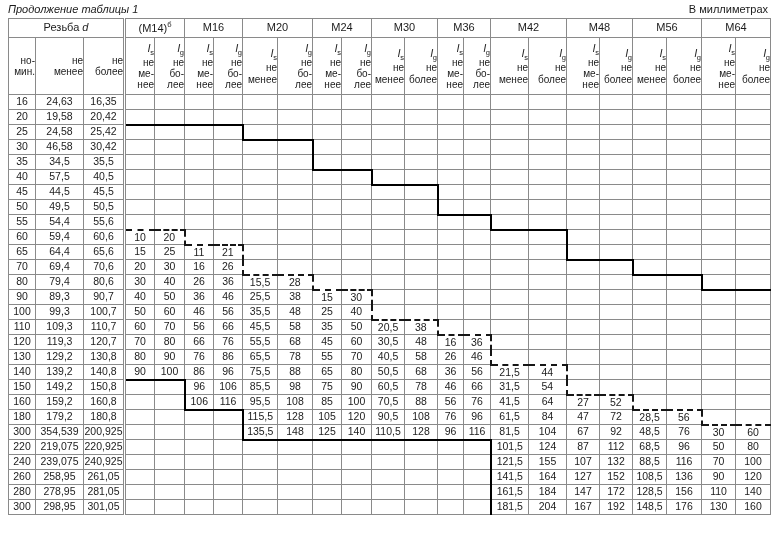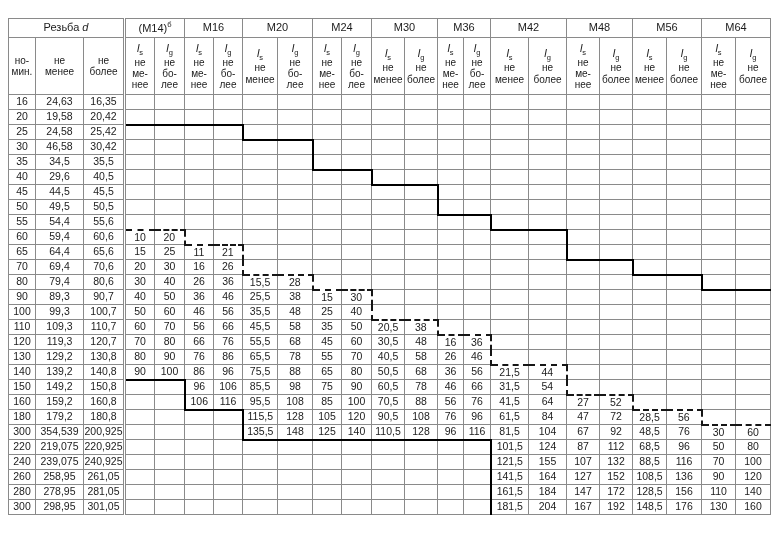--- a/index.html
+++ b/index.html
@@ -9,41 +9,45 @@
              justify-content:space-between;font-size:11px;color:#1b1b1b;}
   .toplabels .cont{font-style:italic;}
   table{border-collapse:collapse;table-layout:fixed;position:absolute;left:8px;top:18px;
         width:762px;background:#fff;}
   th,td{border:1px solid #8a8a8a;padding:0;text-align:center;vertical-align:middle;
         font-family:"Liberation Sans",sans-serif;font-size:10.5px;line-height:1.05;
         color:#1b1b1b;overflow:hidden;font-weight:normal;}
   thead th{font-size:11px;}
   #thread-row th{height:18px;}
   #sizes-row th{height:14px;}
-  #subhead-row th{height:56px;}
+  #subhead-row th{height:56px;text-align:right;}
   tbody tr{height:15px;}
   .note{white-space:pre-line;font-size:10px;line-height:1.12;}
   .sym{font-size:11px;line-height:1.2;}
   i{font-style:italic;}
   sub{font-size:7.5px;}
   sup{font-size:7.5px;}
   .dvar{margin-left:3px;}
   
   .dbl{border-left:3px double #8a8a8a;}
   
   .blb{border-left:2px solid #000;}
   .bbb{border-bottom:2px solid #000;}
   
   .bld{border-left:2px dashed #161616;}
   .btd{border-top:2px dashed #161616;}
 </style>
 </head>
 <body>
 
 <div class="page">
+  <div class="toplabels">
+    <span class="cont">Продолжение таблицы 1</span>
+    <span class="units">В миллиметрах</span>
+  </div>
 
   <table>
     <colgroup>
       <col style="width:27px">
         <col style="width:48px">
         <col style="width:41px">
       <col style="width:30px">
         <col style="width:30px">
       <col style="width:29px">
         <col style="width:29px">
@@ -323,21 +327,21 @@
           <td></td>
           <td></td>
           <td></td>
           <td></td>
           <td></td>
           <td></td>
           <td></td>
         </tr>
         <tr>
           <td>40</td>
-          <td>29,6</td>
+          <td>57,5</td>
           <td>40,5</td>
           <td class="dbl"></td>
           <td></td>
           <td></td>
           <td></td>
           <td></td>
           <td></td>
           <td></td>
           <td></td>
           <td class="blb bbb"></td>

